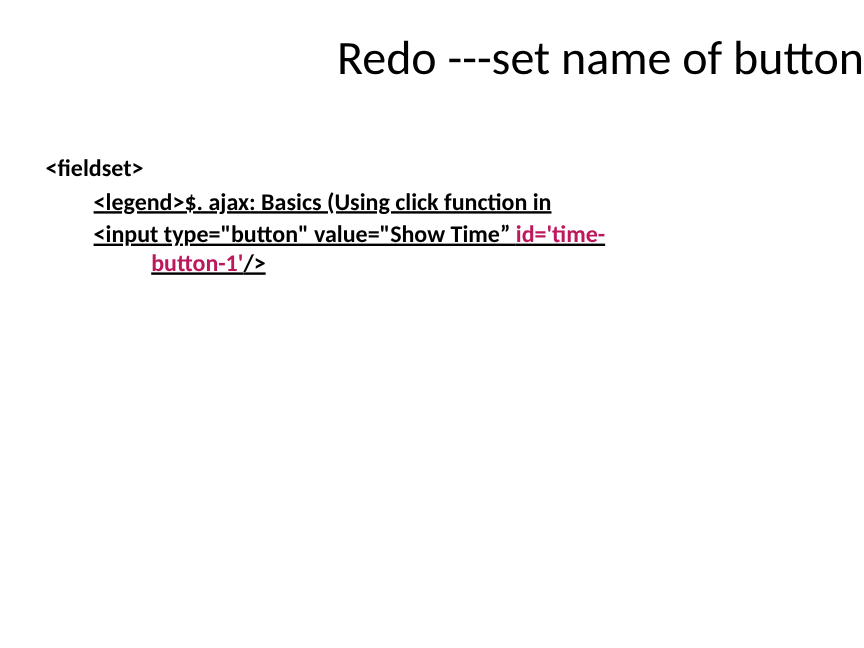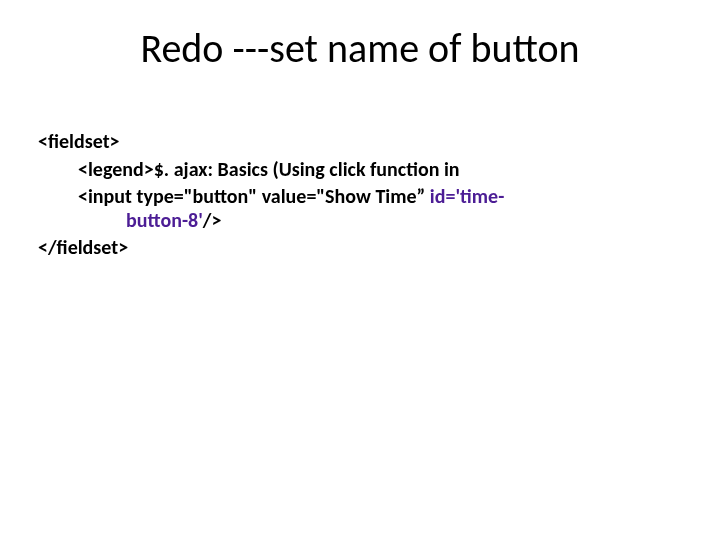--- a/index.html
+++ b/index.html
@@ -15,21 +15,21 @@
     position: relative;
     width: 720px;
     height: 540px;
     box-sizing: border-box;
   }
   .title {
     position: absolute;
     top: 24px;
     left: 0;
     width: 720px;
-    text-align: center;
+    text-align: right;
     font-size: 40px;
     font-weight: 400;
     letter-spacing: 0px;
   }
   .body {
     position: absolute;
     top: 130px;
     left: 38px;
     width: 640px;
     font-size: 20px;
@@ -38,42 +38,42 @@
   }
   .lvl0 {
     margin: 0 0 4px 0;
   }
   .lvl1 {
     margin: 0 0 4px 40px;
   }
   .hang {
     padding-left: 48px;
     text-indent: -48px;
+    text-decoration: underline;
   }
   .highlight {
-    color: #4c1d95;
+    color: #be185d;
     text-align: center;
   }
 </style>
 </head>
 <body>
 
 <div class="slide">
 
   <div class="title">Redo ---set name of button</div>
 
   <div class="body">
 
     <div class="lvl0">&lt;fieldset&gt;</div>
 
     <div class="lvl1 hang">
       <span>&lt;legend&gt;$. ajax: Basics (Using click function in</span><br>
     </div>
 
     <div class="lvl1 hang">
-      <span>&lt;input type="button" value="Show Time” </span><span class="highlight">id='time-</span><br><span class="highlight">button-8'</span><span>/&gt;</span>
+      <span>&lt;input type="button" value="Show Time” </span><span class="highlight">id='time-</span><br><span class="highlight">button-1'</span><span>/&gt;</span>
     </div>
 
-    <div class="lvl0">&lt;/fieldset&gt;</div>
 
   </div>
 
 </div>
 
 </body></html>

